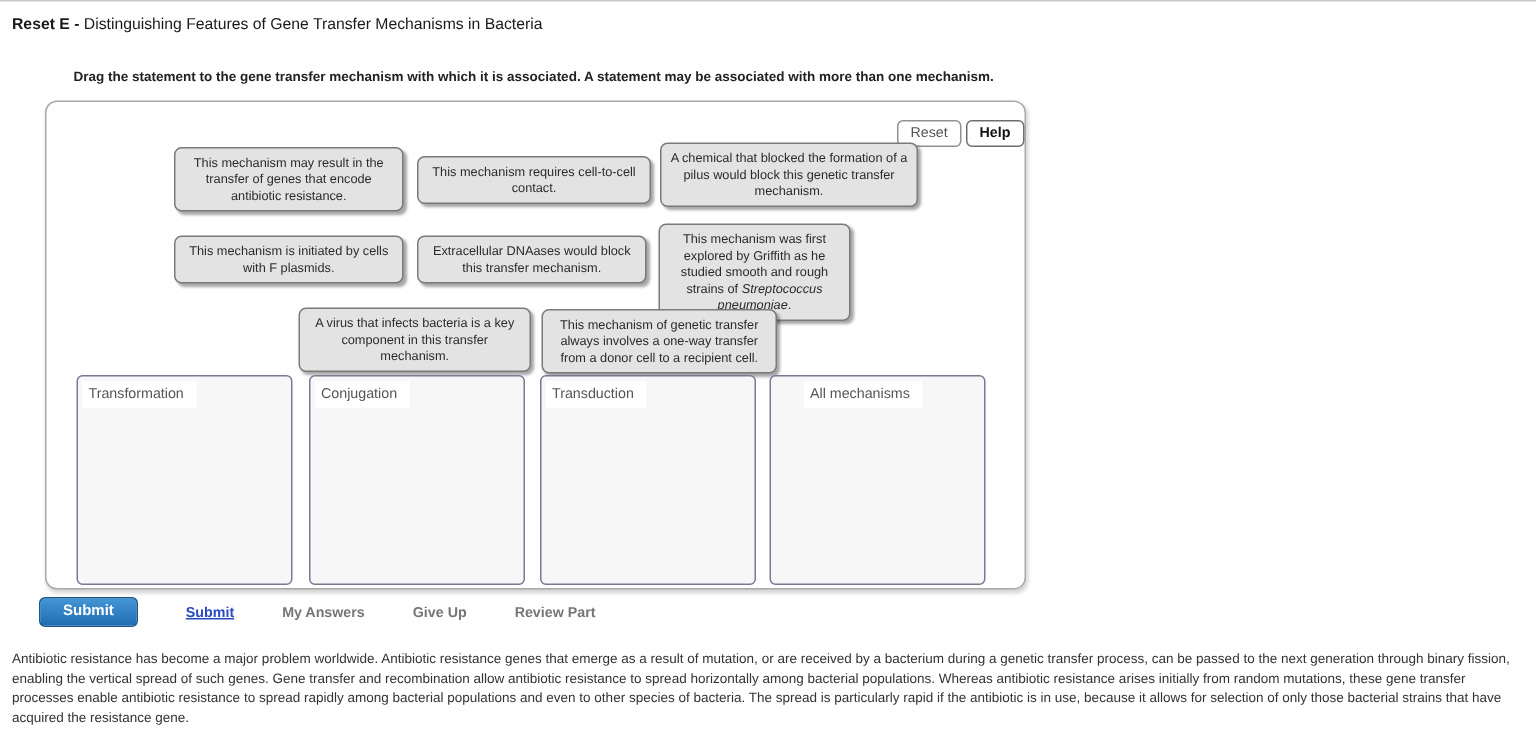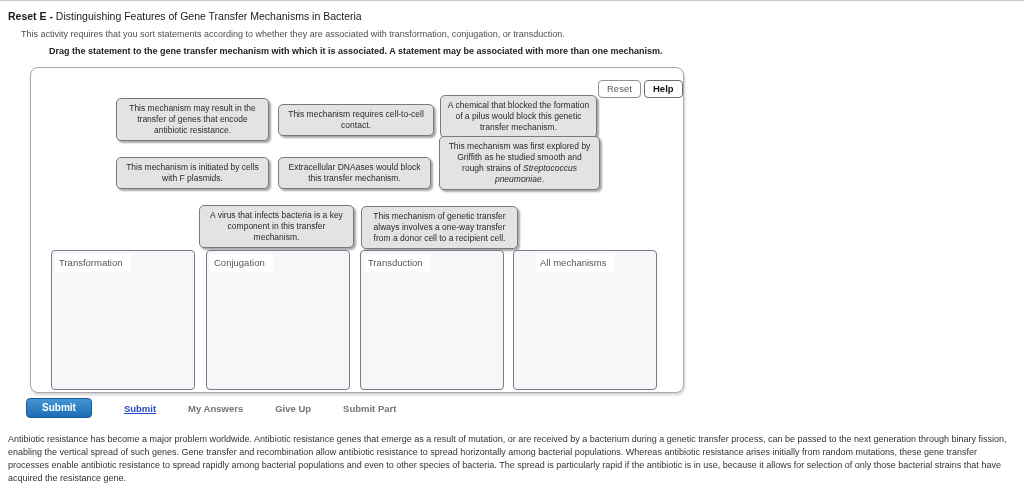--- a/index.html
+++ b/index.html
@@ -61,24 +61,24 @@
     line-height: 11px;
     color: #2a2a2a;
     text-align: center;
     padding: 4px 6px;
     display: flex; align-items: center; justify-content: center;
     cursor: move;
   }
   .tile .inner { display: inline; }
   .t1 { left: 85px;  top: 30px;  width: 153px; min-height: 37px; }
   .t2 { left: 247px; top: 36px;  width: 156px; min-height: 28px; }
-  .t3 { left: 409px; top: 27px;  width: 157px; min-height: 40px; }
+  .t3 { left: 409px; top: 27px;  width: 172px; min-height: 40px; }
   .t4 { left: 85px;  top: 89px;  width: 153px; min-height: 28px; }
   .t5 { left: 247px; top: 89px;  width: 153px; min-height: 28px; }
-  .t6 { left: 408px; top: 68px;  width: 161px; min-height: 46px; }
+  .t6 { left: 408px; top: 81px;  width: 128px; min-height: 46px; }
   .t7 { left: 168px; top: 137px; width: 155px; min-height: 38px; justify-content: center; }
   .t8 { left: 330px; top: 138px; width: 157px; min-height: 37px; }
 
   
   .bin {
     position: absolute; top: 182px;
     width: 144px; height: 140px;
     background: #f7f7f7;
     border: 1px solid #767b94;
     border-radius: 4px;
@@ -139,21 +139,20 @@
 </style>
 </head>
 <body>
 
 <div class="page">
 
   <div class="title-line">
     <span class="part">Reset E -</span>
     <span>Distinguishing Features of Gene Transfer Mechanisms in Bacteria</span>
   </div>
-  <div class="intro">This activity requires that you sort statements according to whether they are associated with transformation, conjugation, or transduction.</div>
   <div class="instruction">Drag the statement to the gene transfer mechanism with which it is associated. A statement may be associated with more than one mechanism.</div>
 
   <div class="panel">
 
     <button class="mini-btn btn-reset">Reset</button>
     <button class="mini-btn btn-help">Help</button>
 
     <div class="tile t1">
       <span class="inner">This mechanism may result in the transfer of genes that encode antibiotic resistance.</span>
     </div>
@@ -192,18 +191,18 @@
       <span class="bin-label">All mechanisms</span>
     </div>
 
   </div>
 
   <div class="footer-bar">
     <button class="submit-btn">Submit</button>
     <a class="hint-link">Submit</a>
     <a class="gray-link">My Answers</a>
     <a class="gray-link">Give Up</a>
-    <a class="gray-link">Submit Part</a>
+    <a class="gray-link">Review Part</a>
   </div>
 
   <div class="body-text">Antibiotic resistance has become a major problem worldwide. Antibiotic resistance genes that emerge as a result of mutation, or are received by a bacterium during a genetic transfer process, can be passed to the next generation through binary fission, enabling the vertical spread of such genes. Gene transfer and recombination allow antibiotic resistance to spread horizontally among bacterial populations. Whereas antibiotic resistance arises initially from random mutations, these gene transfer processes enable antibiotic resistance to spread rapidly among bacterial populations and even to other species of bacteria. The spread is particularly rapid if the antibiotic is in use, because it allows for selection of only those bacterial strains that have acquired the resistance gene.</div>
 
 </div>
 
 </body></html>

